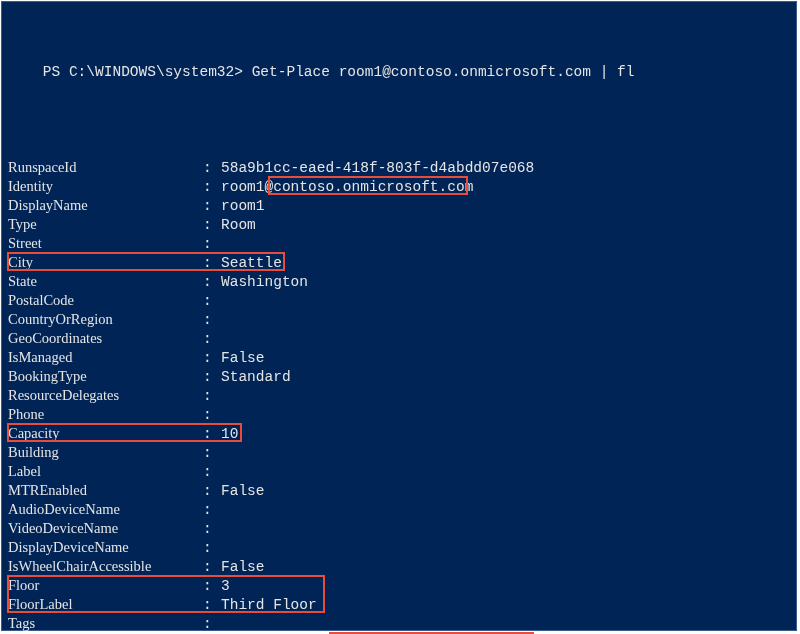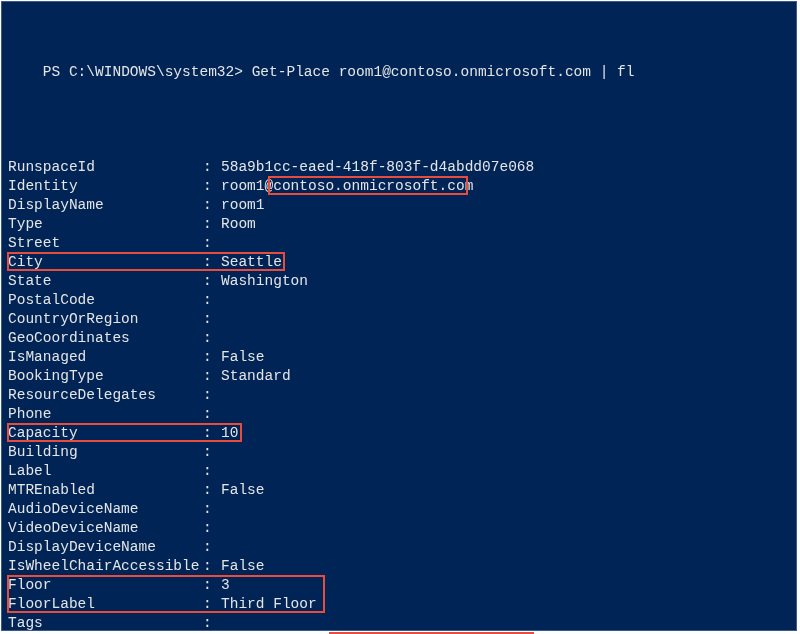--- a/index.html
+++ b/index.html
@@ -19,21 +19,21 @@
       height: 630px;
       margin: 1px;
       padding: 4px 6px;
       white-space: pre;
       position: relative;
       border: 1px solid #3a5a8a;
     }
     .prompt-line { margin-bottom: 19px; }
     .rows { position: relative; }
     .row { height: 19px; position: relative; }
-    .key { display: inline-block; width: 195px; }
+    .key { display: inline-block; width: 195px; font-family: Liberation Serif, serif; }
     .colon { display: inline-block; width: 18px; text-align: left; }
     .val { display: inline-block; }
     .hl {
       position: absolute;
       border: 2px solid #e74c3c;
       pointer-events: none;
     }
   </style>
 </head>
 <body>

